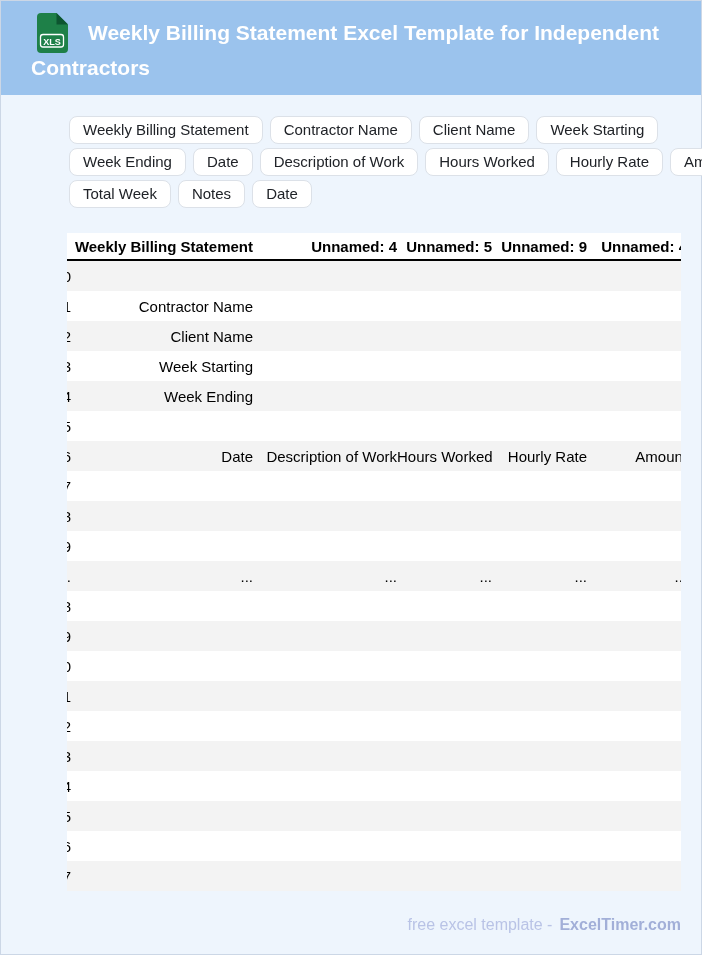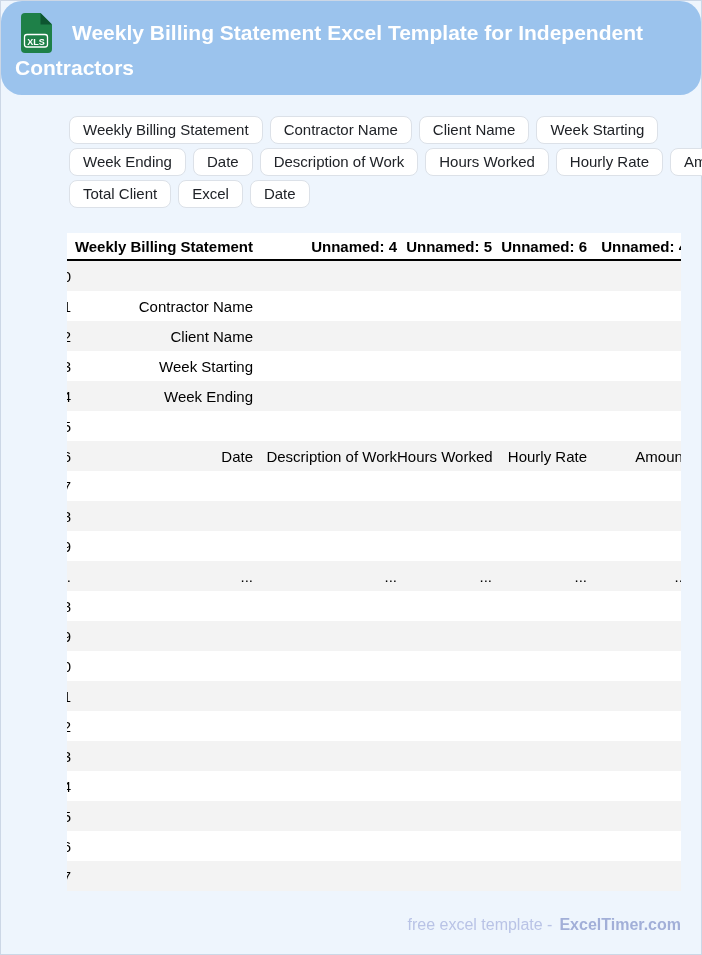--- a/index.html
+++ b/index.html
@@ -13,26 +13,25 @@
     width:702px;height:955px;
     border:1px solid var(--c-page_border,#ccd7e6);
     background:var(--c-page_bg,#eef5fd);
   }
   
   .topbar{
     box-sizing:border-box;
     width:100%;
     min-height:83px;
     background:var(--c-header_bg,#9bc3ed);
-    padding:12px 20px 13px 14px;
+    padding:12px 20px 13px 30px;
     color:#ffffff;
     font-size:21px;
     font-weight:bold;
     line-height:29px;
-    border-radius:21px;
   }
   .xls-icon{
     display:inline-block;
     width:31px;height:40px;
     vertical-align:-13px;
     margin:0 20px 0 6px;
   }
   
   .chips{ margin:21px 0 0 68px; }
   .chip-row{ display:flex; gap:7px; margin-bottom:4px; }
@@ -117,43 +116,43 @@
       </div>
       <div class="chip-row">
         <span class="chip">Week Ending</span>
         <span class="chip">Date</span>
         <span class="chip">Description of Work</span>
         <span class="chip">Hours Worked</span>
         <span class="chip">Hourly Rate</span>
         <span class="chip">Amount</span>
       </div>
       <div class="chip-row">
-        <span class="chip">Total Client</span>
-        <span class="chip">Excel</span>
+        <span class="chip">Total Week</span>
+        <span class="chip">Notes</span>
         <span class="chip">Date</span>
       </div>
     </div>
 
   <div class="table-wrap">
     <table id="preview-table">
       <colgroup>
         <col style="width:38px">
           <col style="width:182px">
           <col style="width:144px">
         <col style="width:95px">
           <col style="width:95px">
           <col style="width:100px">
       </colgroup>
       <thead>
           <tr>
             <th></th>
             <th>Weekly Billing Statement</th>
             <th>Unnamed: 4</th>
             <th>Unnamed: 5</th>
-            <th>Unnamed: 6</th>
+            <th>Unnamed: 9</th>
             <th>Unnamed: 4</th>
           </tr>
         </thead>
       <tbody>
           <tr>
             <td>0</td>
             <td></td>
             <td></td>
             <td></td>
             <td></td>

